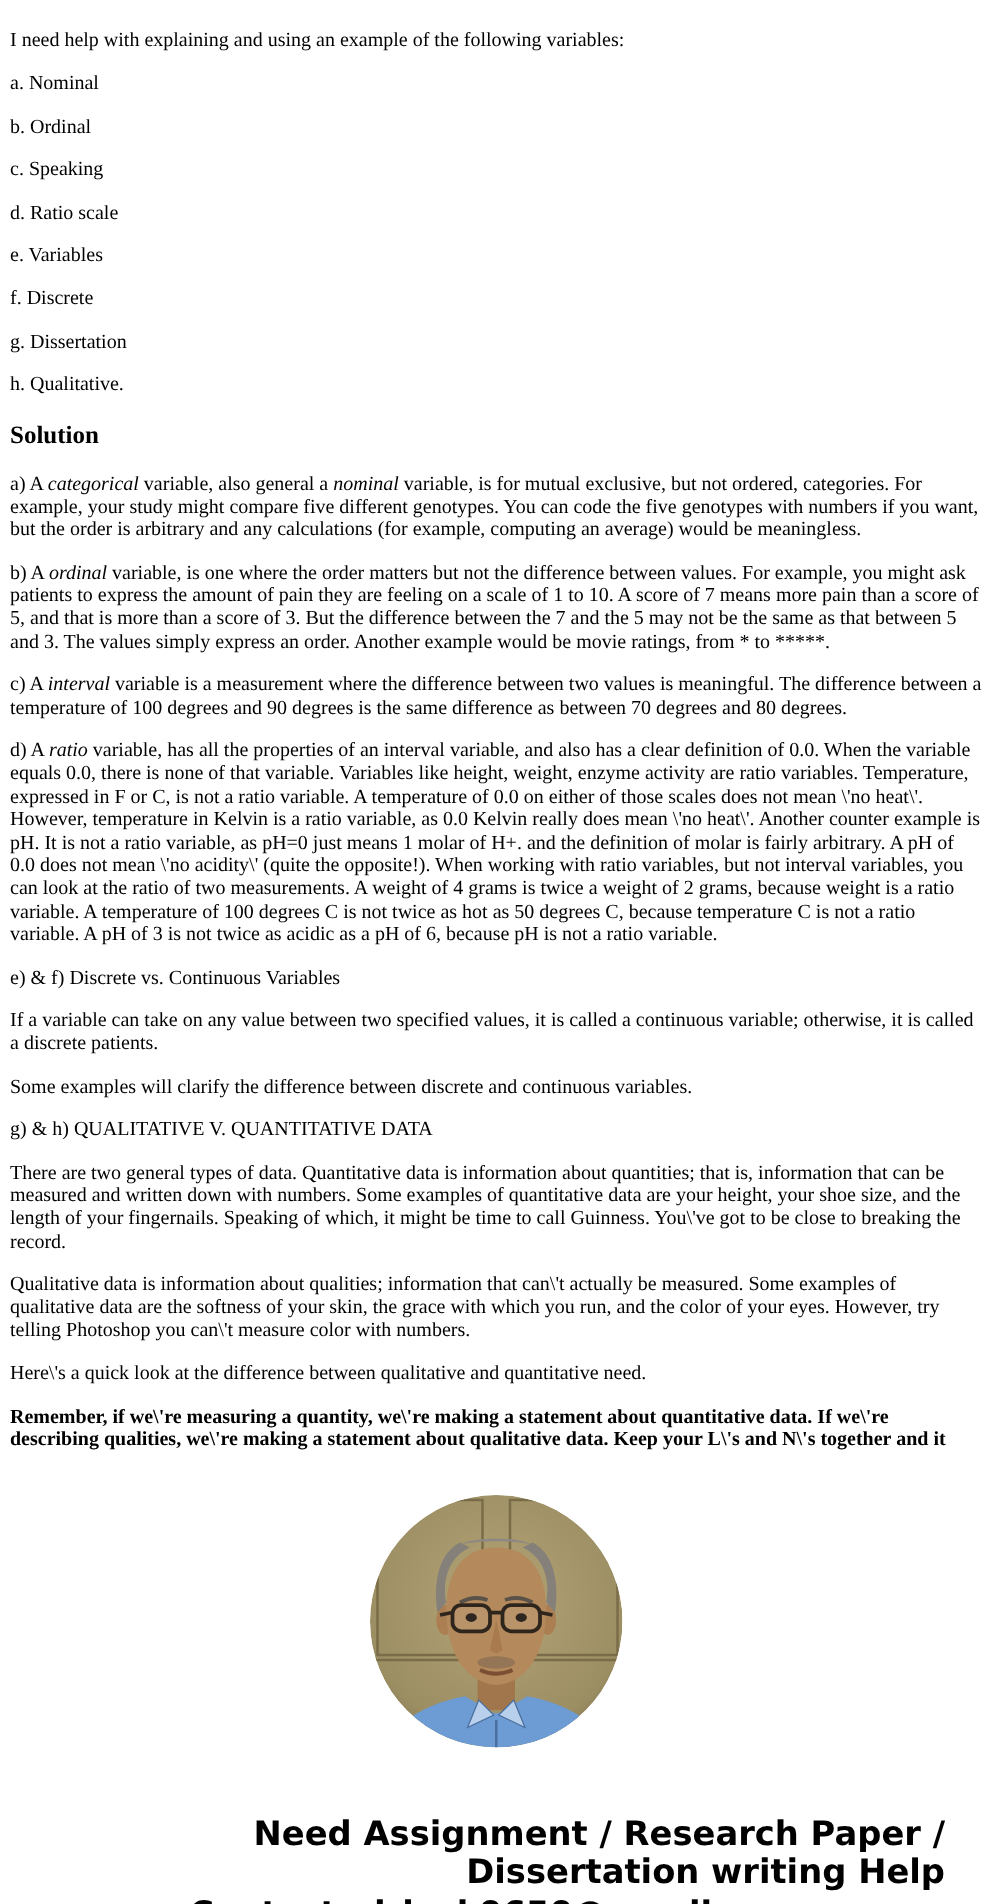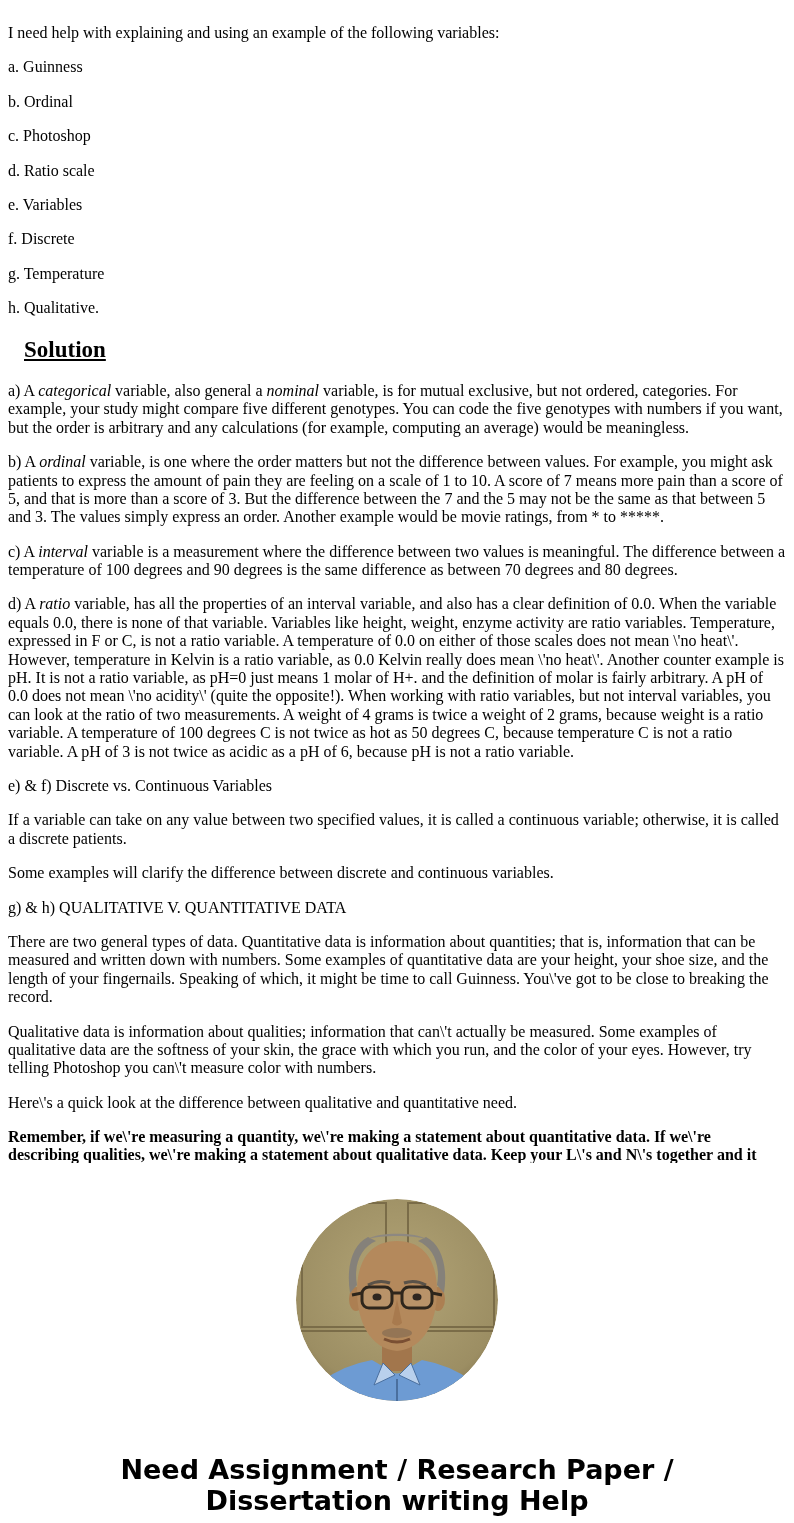--- a/index.html
+++ b/index.html
@@ -7,23 +7,22 @@
     margin: 8px;
     width: 778px;
     color: #000000;
     font-family: "Liberation Serif", serif;
     font-size: 16px;
     line-height: 1.15;
   }
   p { margin: 16px 0; }
   .solution-heading {
     font-weight: bold;
-    font-size: 23px;
-    margin: 19px 16px;
-    text-decoration: underline;
+    font-size: 20px;
+    margin: 19px 0;
   }
   i { font-style: italic; }
   b { font-weight: normal; }
   .truncated-wrap {
     height: 35px;
     overflow: hidden;
     margin-top: 16px;
   }
   .truncated-wrap p { margin: 0; font-weight: bold; }
   .avatar-wrap {
@@ -41,39 +40,40 @@
     margin-top: 50px;
     text-align: center;
     font-family: "DejaVu Sans", sans-serif;
     font-weight: bold;
     color: #000000;
   }
   .footer-help {
     font-size: 27px;
     line-height: 1.12;
     margin: 0 30px;
+    text-align: right;
   }
   .footer-contact {
     font-size: 27px;
     line-height: 1.12;
     margin-top: 4px;
   }
 </style>
 </head>
 <body>
 
 <p>I need help with explaining and using an example of the following variables:</p>
 
-<p>a. Guinness</p>
+<p>a. Nominal</p>
 <p>b. Ordinal</p>
-<p>c. Photoshop</p>
+<p>c. Speaking</p>
 <p>d. Ratio scale</p>
 <p>e. Variables</p>
 <p>f. Discrete</p>
-<p>g. Temperature</p>
+<p>g. Dissertation</p>
 <p>h. Qualitative.</p>
 
 <div class="solution-heading">Solution</div>
 
 <p><span>a) A </span><i>categorical</i><span> variable, also general a </span><i>nominal</i><span> variable, is for mutual exclusive, but not ordered, categories. For example, your study might compare five different genotypes. You can code the five genotypes with numbers if you want, but the order is arbitrary and any calculations (for example, computing an average) would be meaningless.</span></p>
 
 <p><span>b) A </span><i>ordinal</i><span> variable, is one where the order matters but not the difference between values. For example, you might ask patients to express the amount of pain they are feeling on a scale of 1 to 10. A score of 7 means more pain than a score of 5, and that is more than a score of 3. But the difference between the 7 and the 5 may not be the same as that between 5 and 3. The values simply express an order. Another example would be movie ratings, from * to *****.</span></p>
 
 <p><span>c) A </span><i>interval</i><span> variable is a measurement where the difference between two values is meaningful. The difference between a temperature of 100 degrees and 90 degrees is the same difference as between 70 degrees and 80 degrees.</span></p>
 

